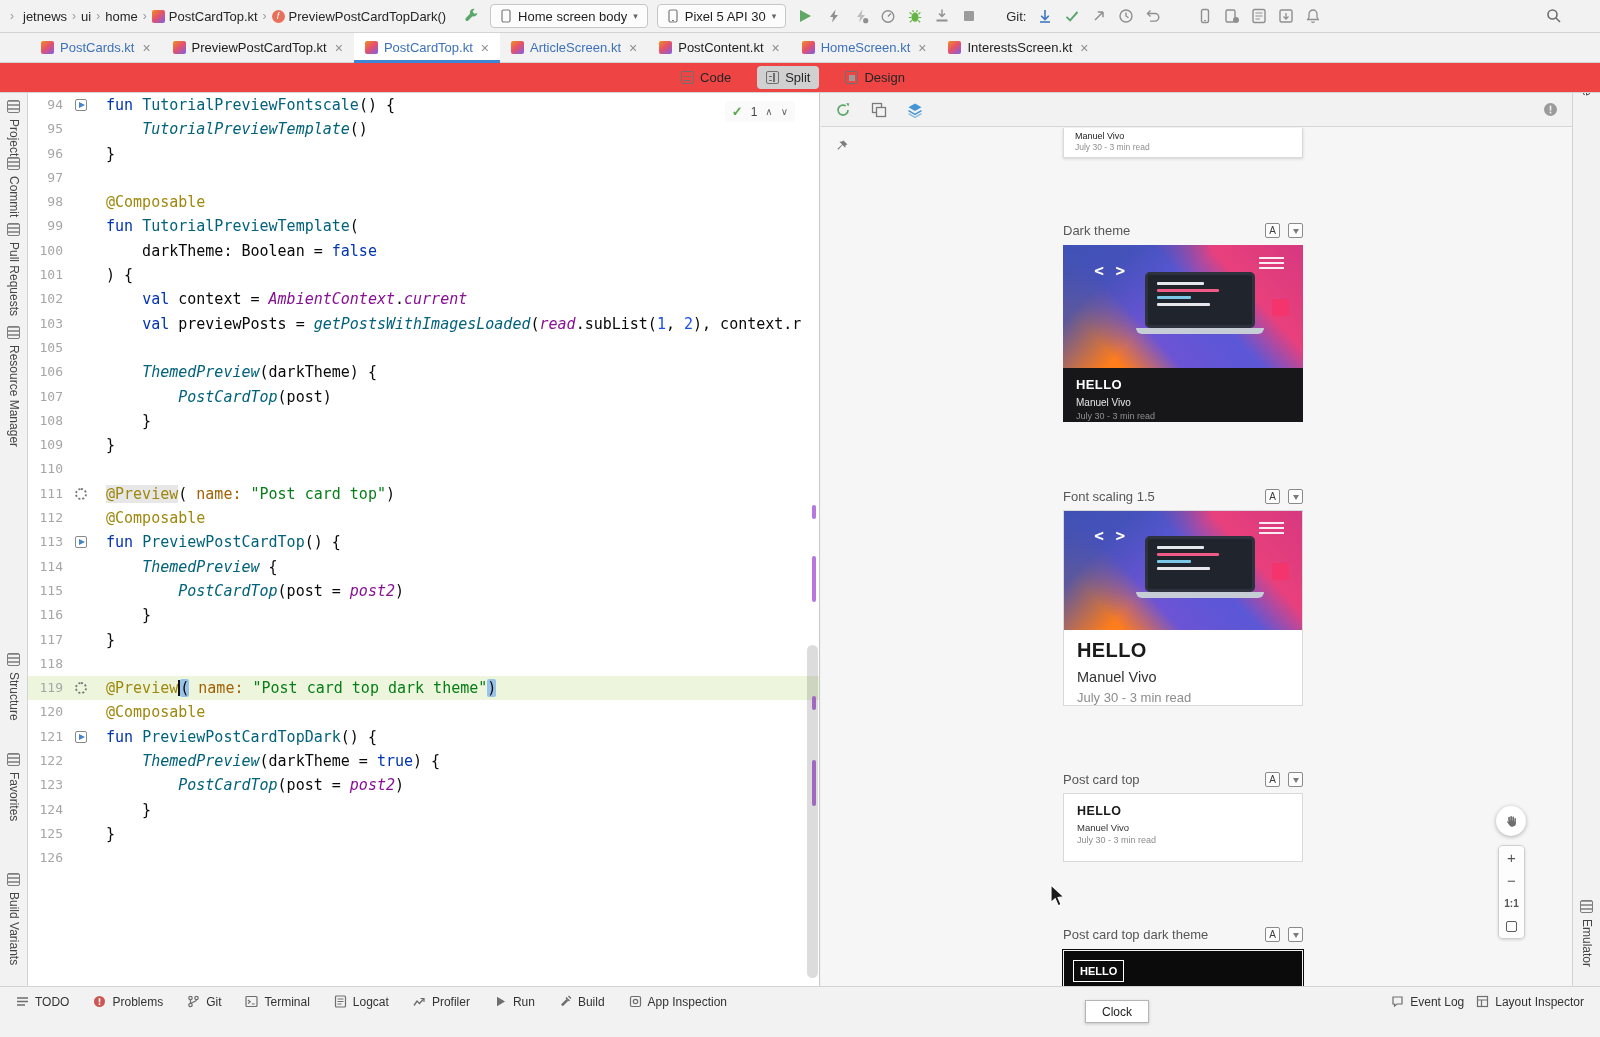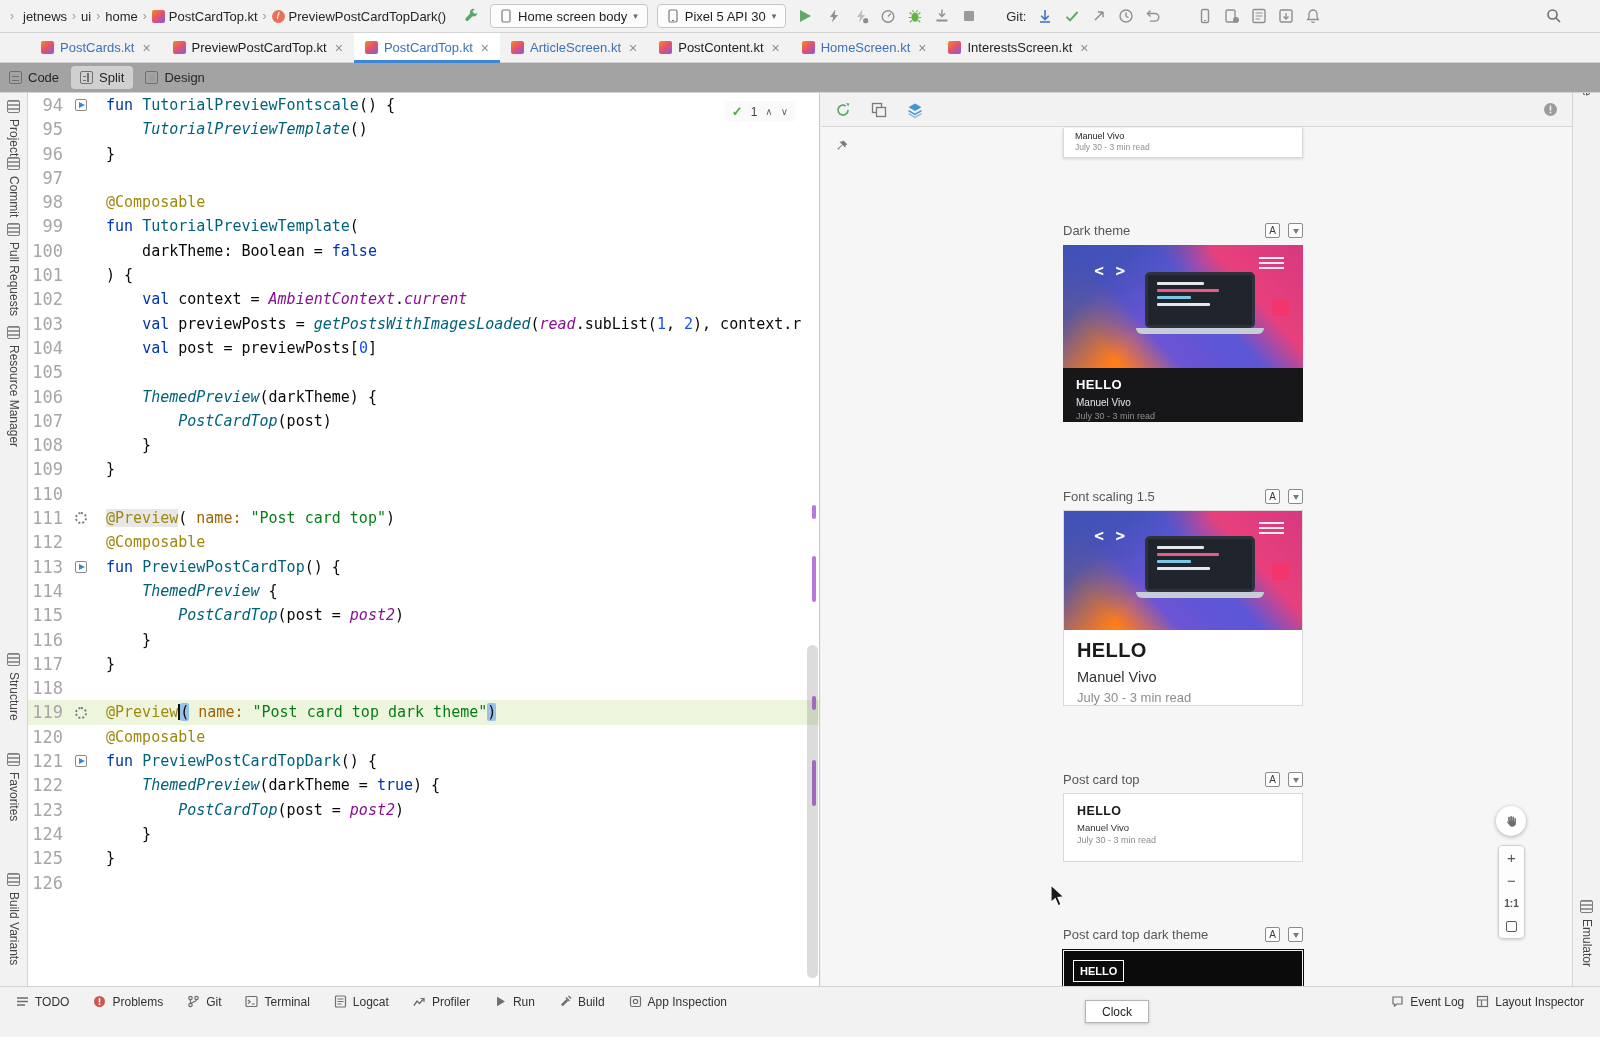--- a/index.html
+++ b/index.html
@@ -24,41 +24,41 @@
 
   
   .tab-bar{position:absolute;left:0;top:33px;width:100%;height:30px;background:#f2f2f2;border-bottom:1px solid #d3d3d3;display:flex;align-items:stretch;padding-left:30px;z-index:4}
   .tab{display:flex;align-items:center;gap:6px;padding:0 11px;font-size:13px;color:#1e1e1e;position:relative;cursor:default}
   .tab.active{background:#fff}
   .tab.active::after{content:'';position:absolute;left:0;right:0;bottom:-1px;height:3px;background:#3e86d6}
   .tab .tab-label.modified{color:#3c71b8}
   .tab-close{color:#8d8d8d;font-size:14px;margin-left:2px}
 
   
-  .sub-bar{position:absolute;left:0;top:63px;width:100%;height:30px;background:#a3a3a3;border-bottom:1px solid #d3d3d3;display:flex;align-items:center;justify-content:flex-start;padding-right:14px;gap:3px;z-index:3}
+  .sub-bar{position:absolute;left:0;top:63px;width:100%;height:30px;background:#ef4444;border-bottom:1px solid #d3d3d3;display:flex;align-items:center;justify-content:center;padding-right:14px;gap:17px;z-index:3}
   .vs-btn{display:flex;align-items:center;gap:6px;height:23px;padding:0 9px;font-size:13px;color:#262626;border-radius:4px}
   .vs-btn.selected{background:#d0d0d0}
   .vs-ico{width:13px;height:13px;border:1px solid #6f6f6f;border-radius:2px;position:relative;flex:none}
   .vs-ico.code::after{content:'';position:absolute;inset:2px;background:repeating-linear-gradient(0deg,#6f6f6f 0 1.5px,transparent 1.5px 4px)}
   .vs-ico.split::after{content:'';position:absolute;top:1px;bottom:1px;left:55%;width:1.5px;background:#6f6f6f}
   .vs-ico.split::before{content:'';position:absolute;top:2px;bottom:2px;left:2px;width:3px;background:repeating-linear-gradient(0deg,#6f6f6f 0 1.5px,transparent 1.5px 4px)}
   .vs-ico.design::after{content:'';position:absolute;inset:2.5px;background:#9c9c9c}
 
   
   .left-strip{position:absolute;left:0;top:93px;width:28px;height:893px;background:#f2f2f2;border-right:1px solid #d3d3d3;z-index:2}
   .right-strip{position:absolute;right:0;top:33px;width:28px;height:983px;background:#f2f2f2;border-left:1px solid #d3d3d3;z-index:2}
   .strip-item{position:absolute;left:50%;transform:translateX(-50%);writing-mode:vertical-rl;display:inline-flex;align-items:center;gap:6px;font-size:12px;color:#454545;cursor:default}
   .mini-ico{width:13px;height:13px;border:1.2px solid #7d7d7d;border-radius:2px;background:repeating-linear-gradient(0deg,transparent 0 2.5px,#9a9a9a 2.5px 4px)}
 
   
   .editor{position:absolute;left:28px;top:93px;width:792px;height:893px;background:#fff;border-right:1px solid #c9c9c9;overflow:hidden;font-family:"DejaVu Sans Mono",monospace;font-size:15px;z-index:1}
   #code-lines{position:absolute;left:0;top:0;right:0}
   .code-line{display:flex;align-items:center;height:24.3px;line-height:24.3px}
   .code-line.hl{background:#edf6dd}
-  .ln{width:42px;text-align:right;color:#a6a6a6;font-size:17px;padding-right:7px;flex:none;font-family:"DejaVu Sans Mono",monospace}
+  .ln{width:42px;text-align:right;color:#a6a6a6;font-size:13px;padding-right:7px;flex:none;font-family:"DejaVu Sans Mono",monospace}
   .gicon{width:22px;flex:none;display:flex;align-items:center;justify-content:center}
   .fold{width:14px;flex:none}
   .code{white-space:pre;color:#080808;flex:1;overflow:hidden}
   .tk-k{color:#0033b3}.tk-f{color:#00627a}.tk-c{color:#00627a;font-style:italic}
   .tk-a{color:#9e880d}.tk-s{color:#067d17}.tk-n{color:#1750eb}
   .tk-p{color:#871094;font-style:italic}.tk-t{color:#080808}
   .tk-hint{color:#a16207}
   .tk-m{background:#99c2e8;border-radius:2px}
   .tk-gbg{background:#e7e7e7}
   .caret{display:inline-block;width:2px;height:16px;background:#101010;vertical-align:-3px}
@@ -446,26 +446,20 @@
           <span class="fold"></span>
           <span class="code"><span class="tk-t">    </span><span class="tk-k">val </span><span class="tk-t">context = </span><span class="tk-p">AmbientContext</span><span class="tk-t">.</span><span class="tk-p">current</span></span>
         </div>
         <div class="code-line">
           <span class="ln">103</span>
           <span class="gicon"></span>
           <span class="fold"></span>
           <span class="code"><span class="tk-t">    </span><span class="tk-k">val </span><span class="tk-t">previewPosts = </span><span class="tk-c">getPostsWithImagesLoaded</span><span class="tk-t">(</span><span class="tk-p">read</span><span class="tk-t">.subList(</span><span class="tk-n">1</span><span class="tk-t">, </span><span class="tk-n">2</span><span class="tk-t">), context.r</span></span>
         </div>
         <div class="code-line">
-          <span class="ln">104</span>
-          <span class="gicon"></span>
-          <span class="fold"></span>
-          <span class="code"><span class="tk-t">    </span><span class="tk-k">val </span><span class="tk-t">post = previewPosts[</span><span class="tk-n">0</span><span class="tk-t">]</span></span>
-        </div>
-        <div class="code-line">
           <span class="ln">105</span>
           <span class="gicon"></span>
           <span class="fold"></span>
           <span class="code"></span>
         </div>
         <div class="code-line">
           <span class="ln">106</span>
           <span class="gicon"></span>
           <span class="fold"></span>
           <span class="code"><span class="tk-t">    </span><span class="tk-c">ThemedPreview</span><span class="tk-t">(darkTheme) {</span></span>

